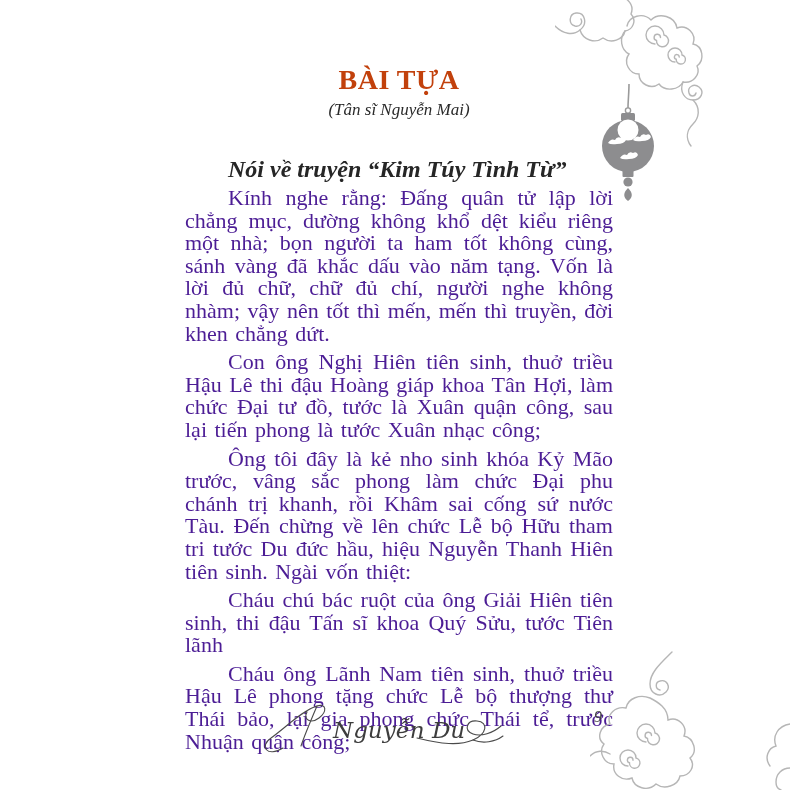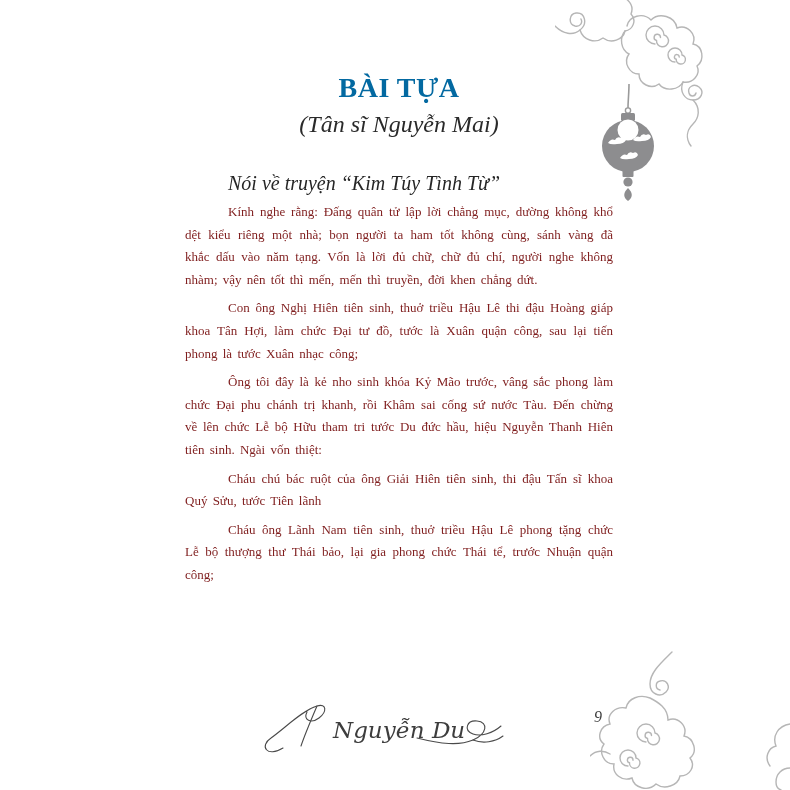--- a/index.html
+++ b/index.html
@@ -18,51 +18,52 @@
   .lantern { position: absolute; left: 600px; top: 84px; }
   .cloud-stroke { fill: none; stroke: #b6b6b6; stroke-width: 1.4; stroke-linecap: round; }
   
   .content {
     position: absolute;
     left: 185px;
     top: 64px;
     width: 428px;
   }
   .title {
-    margin: 8px;
+    margin: 0;
     text-align: center;
     font-size: 28px;
     line-height: 32px;
     font-weight: bold;
     letter-spacing: 0.5px;
-    color: #0369a1;
+    color: #c2410c;
   }
   .subtitle {
     margin: 2px 0 0 0;
     text-align: center;
     font-style: italic;
-    font-size: 24px;
+    font-size: 17px;
     line-height: 24px;
     color: #2a2a2a;
   }
   .lead-in {
     margin: 36px 0 0 0;
     font-style: italic;
-    font-size: 20px;
+    font-size: 24px;
     line-height: 23px;
     text-indent: 43px;
+    font-weight: bold;
   }
   .para {
     margin: 6px 0 0 0;
-    font-size: 13px;
+    font-size: 22px;
     line-height: 22.6px;
     text-align: justify;
     text-indent: 43px;
     word-spacing: 2px;
-    color: #7f1d1d;
+    color: #4c1d95;
   }
   
   .footer-signature { position: absolute; left: 255px; top: 698px; }
   .sig-text {
     font-family: "DejaVu Serif", serif;
     font-style: italic;
     font-size: 23px;
     fill: #3d3d3d;
   }
   .sig-flourish { fill: none; stroke: #4a4a4a; stroke-width: 1.1; stroke-linecap: round; }

